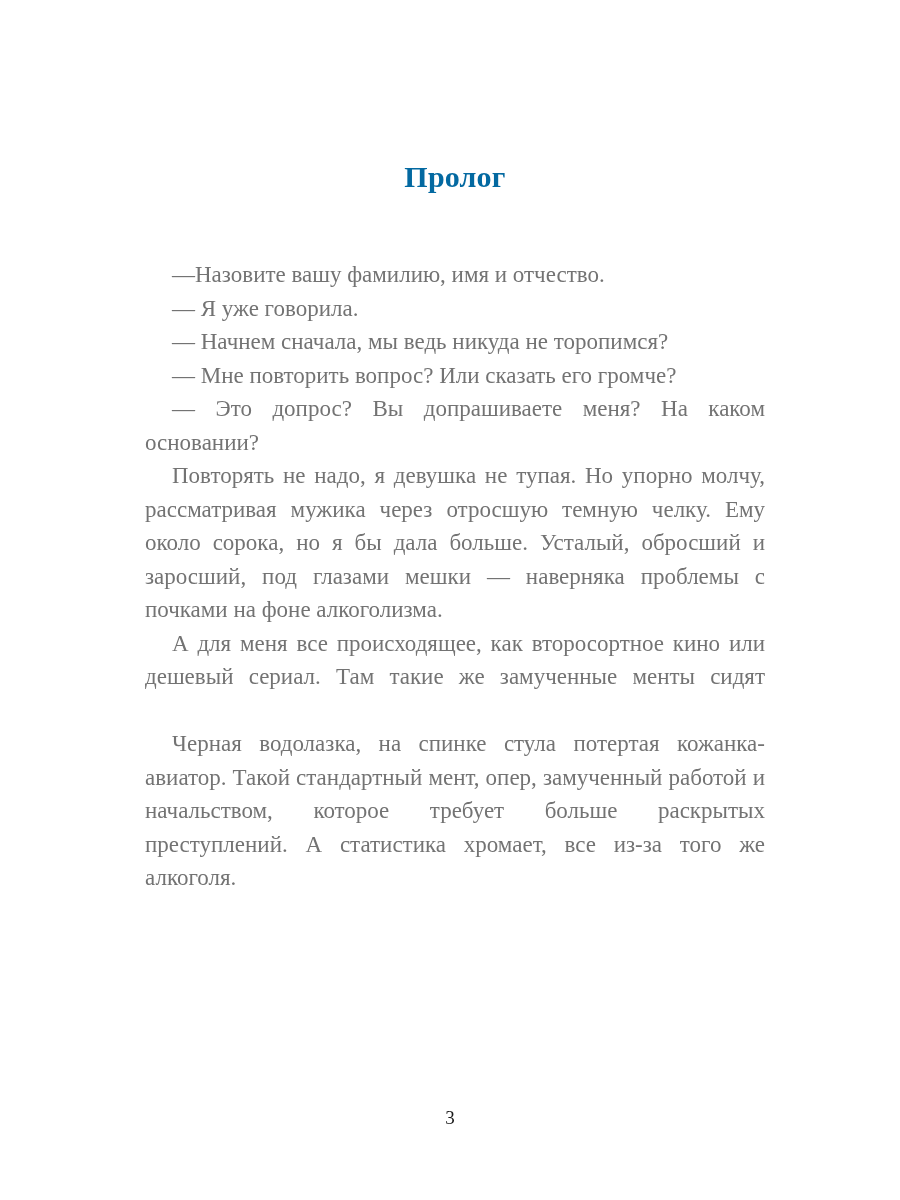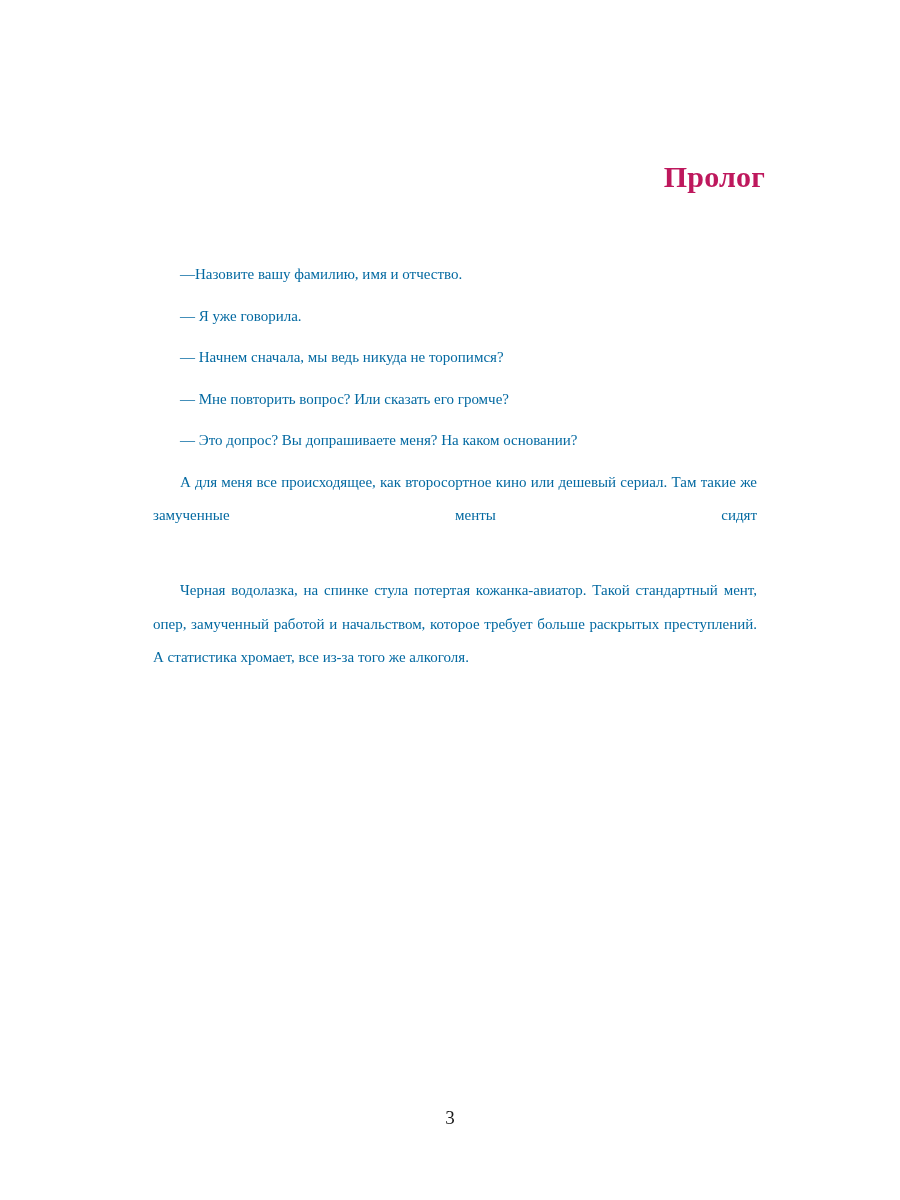--- a/index.html
+++ b/index.html
@@ -27,41 +27,41 @@
   .text-block {
     position: absolute;
     left: 145px;
     top: 150px;
     width: 620px;
   }
 
   .chapter-title {
     font-size: 30px;
     font-weight: 700;
-    text-align: right;
+    text-align: center;
     letter-spacing: 0.2px;
     margin: 0 0 0 0;
     padding-top: 8px;
     line-height: 38px;
-    color: #be185d;
+    color: #0369a1;
   }
 
   .body-copy {
     margin-top: 62px;
   }
 
   p.para {
-    margin: 8px;
-    font-size: 15px;
+    margin: 0;
+    font-size: 23px;
     line-height: 33.5px;
     text-align: justify;
     text-justify: inter-word;
     text-indent: 27px;
     hyphens: manual;
-    color: #0369a1;
+    color: #737373;
   }
 
   p.para.dialogue {
     text-indent: 27px;
   }
 
   
   p.para::after {
     content: "";
     display: inline-block;
@@ -97,20 +97,21 @@
       <p class="para dialogue no-stretch">— Я уже говорила.</p>
 
       <p class="para dialogue no-stretch">— Начнем сначала, мы ведь никуда не торопимся?</p>
 
 
 
       <p class="para dialogue no-stretch">— Мне повторить вопрос? Или сказать его громче?</p>
 
       <p class="para dialogue no-stretch">— Это допрос? Вы допрашиваете меня? На каком основании?</p>
 
+      <p class="para no-stretch">Повторять не надо, я девушка не тупая. Но упорно молчу, рассматривая мужика через отросшую темную челку. Ему около сорока, но я бы дала больше. Усталый, обросший и заросший, под глазами мешки — наверняка проблемы с почками на фоне алкоголизма.</p>
 
       <p class="para">А для меня все происходящее, как второсортное кино или дешевый сериал. Там такие же замученные менты сидят</p>
 
       <p class="para no-stretch">Черная водолазка, на спинке стула потертая кожанка-авиатор. Такой стандартный мент, опер, замученный работой и начальством, которое требует больше раскрытых преступлений. А статистика хромает, все из-за того же алкоголя.</p>
     </div>
 
   </div>
 
   <div class="folio">3</div>
 

